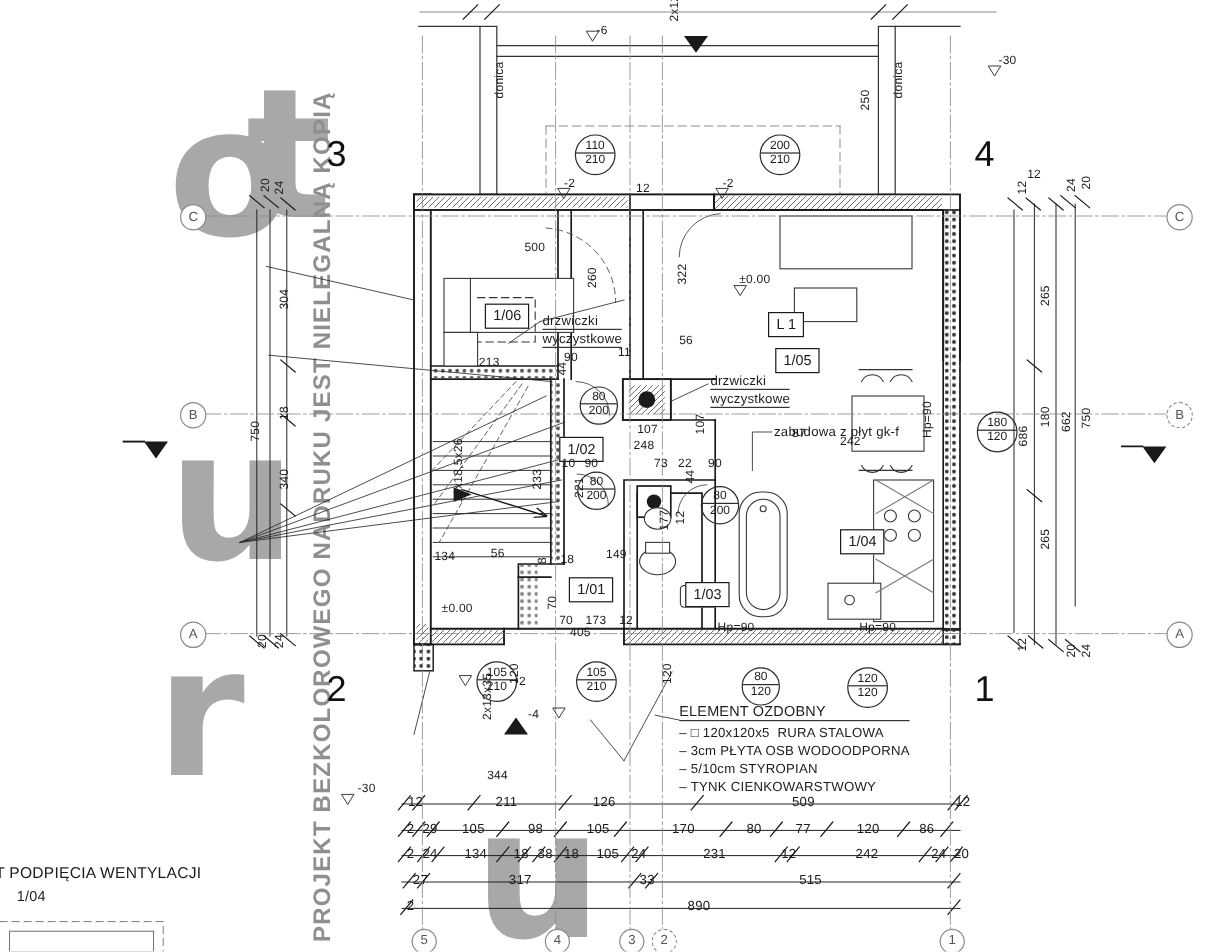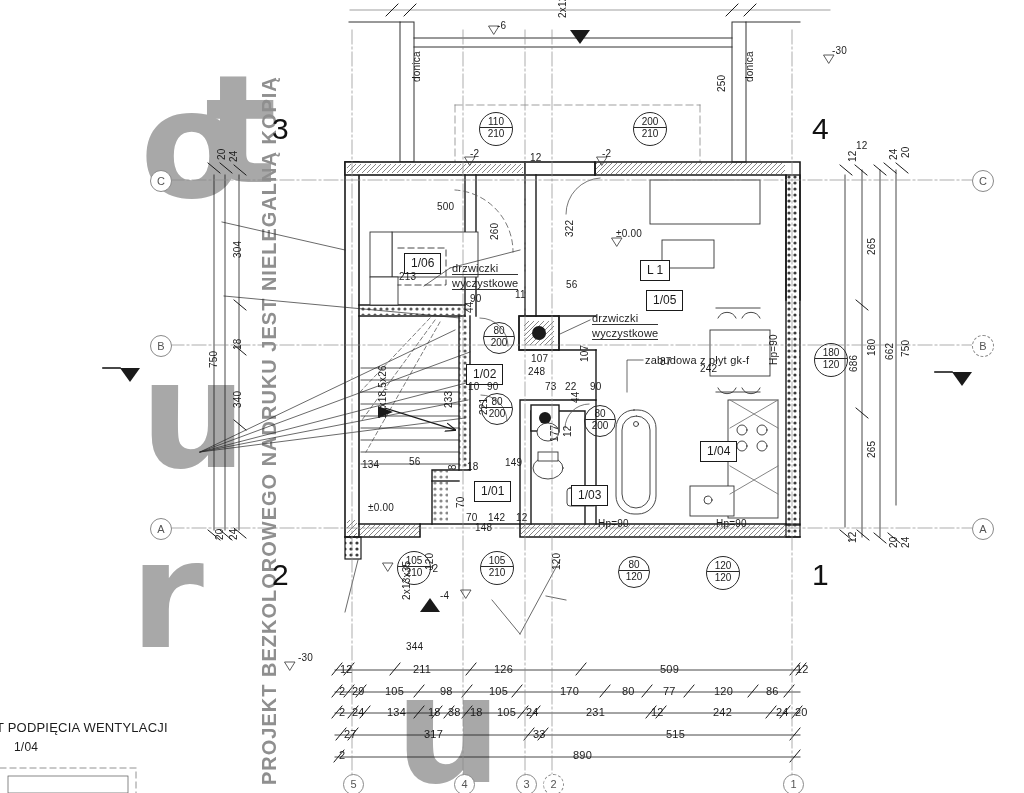--- a/index.html
+++ b/index.html
@@ -318,20 +318,27 @@
     </div>
 
     <div style="position:absolute;left:592px;top:312px;">
       <div class="txt t11 und" style="position:relative;">drzwiczki</div>
       <div class="txt t11 und" style="position:relative;margin-top:2px;">wyczystkowe</div>
     </div>
 
     <div class="txt t11" style="left:645px;top:354px;">zabudowa z płyt gk-f</div>
     <div class="txt t11" style="left:460px;top:630px;"></div>
 
+    <div style="position:absolute;left:566px;top:586px;">
+      <div class="txt t12 und" style="position:relative;">ELEMENT OZDOBNY</div>
+      <div class="txt t11" style="position:relative;margin-top:4px;">–&nbsp;<span>□ 120x120x5  RURA STALOWA</span></div>
+      <div class="txt t11" style="position:relative;margin-top:3px;">–&nbsp;<span>3cm PŁYTA OSB WODOODPORNA</span></div>
+      <div class="txt t11" style="position:relative;margin-top:3px;">–&nbsp;<span>5/10cm STYROPIAN</span></div>
+      <div class="txt t11" style="position:relative;margin-top:3px;">–&nbsp;<span>TYNK CIENKOWARSTWOWY</span></div>
+    </div>
 
     <div class="tag" style="left:404px;top:253px;">1/06</div>
     <div class="tag" style="left:466px;top:364px;">1/02</div>
     <div class="tag" style="left:646px;top:290px;">1/05</div>
     <div class="tag" style="left:700px;top:441px;">1/04</div>
     <div class="tag" style="left:571px;top:485px;">1/03</div>
     <div class="tag" style="left:474px;top:481px;">1/01</div>
     <div class="tag" style="left:640px;top:260px;">L 1</div>
 
     <div class="circ" style="left:479px;top:112px;width:32px;height:32px;">
@@ -448,21 +455,21 @@
         <div class="txt t10" style="left: 232px; top: 408px; transform-origin: 0px 0px; transform: rotate(-90deg);">340</div>
         <div class="txt t10" style="left: 208px; top: 368px; transform-origin: 0px 0px; transform: rotate(-90deg);">750</div>
         <div class="txt t10" style="left: 228px; top: 162px; transform-origin: 0px 0px; transform: rotate(-90deg);">24</div>
         <div class="txt t10" style="left: 216px; top: 160px; transform-origin: 0px 0px; transform: rotate(-90deg);">20</div>
         <div class="txt t10" style="left: 214px; top: 540px; transform-origin: 0px 0px; transform: rotate(-90deg);">20</div>
         <div class="txt t10" style="left: 228px; top: 540px; transform-origin: 0px 0px; transform: rotate(-90deg);">24</div>
       </div>
     <div id="dims-plan">
         <div class="txt t10" style="left: 437px; top: 201px;">500</div>
         <div class="txt t10" style="left: 489px; top: 240px; transform-origin: 0px 0px; transform: rotate(-90deg);">260</div>
-        <div class="txt t10" style="left: 399px; top: 271px;">213</div>
+        <div class="txt t10" style="left: 399px; top: 297px;">213</div>
         <div class="txt t10" style="left: 470px; top: 293px;">90</div>
         <div class="txt t10" style="left: 464px; top: 313px; transform-origin: 0px 0px; transform: rotate(-90deg);">44</div>
         <div class="txt t10" style="left: 515px; top: 289px;">11</div>
         <div class="txt t10" style="left: 530px; top: 152px;">12</div>
         <div class="txt t10" style="left: 564px; top: 237px; transform-origin: 0px 0px; transform: rotate(-90deg);">322</div>
         <div class="txt t10" style="left: 566px; top: 279px;">56</div>
         <div class="txt t10" style="left: 616px; top: 228px;">±0.00</div>
         <div class="txt t10" style="left: 531px; top: 353px;">107</div>
         <div class="txt t10" style="left: 528px; top: 366px;">248</div>
         <div class="txt t10" style="left: 545px; top: 381px;">73</div>
@@ -479,23 +486,23 @@
         <div class="txt t10" style="left: 562px; top: 437px; transform-origin: 0px 0px; transform: rotate(-90deg);">12</div>
         <div class="txt t10" style="left: 549px; top: 442px; transform-origin: 0px 0px; transform: rotate(-90deg);">177</div>
         <div class="txt t10" style="left: 377px; top: 419px; transform-origin: 0px 0px; transform: rotate(-90deg);">16x18,5x26</div>
         <div class="txt t10" style="left: 362px; top: 459px;">134</div>
         <div class="txt t10" style="left: 409px; top: 456px;">56</div>
         <div class="txt t10" style="left: 467px; top: 461px;">18</div>
         <div class="txt t10" style="left: 505px; top: 457px;">149</div>
         <div class="txt t10" style="left: 447px; top: 470px; transform-origin: 0px 0px; transform: rotate(-90deg);">8</div>
         <div class="txt t10" style="left: 368px; top: 502px;">±0.00</div>
         <div class="txt t10" style="left: 466px; top: 512px;">70</div>
-        <div class="txt t10" style="left: 488px; top: 512px;">142</div>
+        <div class="txt t10" style="left: 488px; top: 512px;">173</div>
         <div class="txt t10" style="left: 516px; top: 512px;">12</div>
-        <div class="txt t10" style="left: 475px; top: 522px;">148</div>
+        <div class="txt t10" style="left: 475px; top: 522px;">405</div>
         <div class="txt t10" style="left: 455px; top: 508px; transform-origin: 0px 0px; transform: rotate(-90deg);">70</div>
         <div class="txt t10" style="left: 429px; top: 563px;">-2</div>
         <div class="txt t10" style="left: 440px; top: 590px;">-4</div>
         <div class="txt t10" style="left: 424px; top: 570px; transform-origin: 0px 0px; transform: rotate(-90deg);">120</div>
         <div class="txt t10" style="left: 551px; top: 570px; transform-origin: 0px 0px; transform: rotate(-90deg);">120</div>
         <div class="txt t10" style="left: 401px; top: 600px; transform-origin: 0px 0px; transform: rotate(-90deg);">2x13x35</div>
         <div class="txt t10" style="left: 406px; top: 641px;">344</div>
         <div class="txt t10" style="left: 298px; top: 652px;">-30</div>
         <div class="txt t10" style="left: 832px; top: 45px;">-30</div>
         <div class="txt t10" style="left: 497px; top: 20px;">-6</div>

